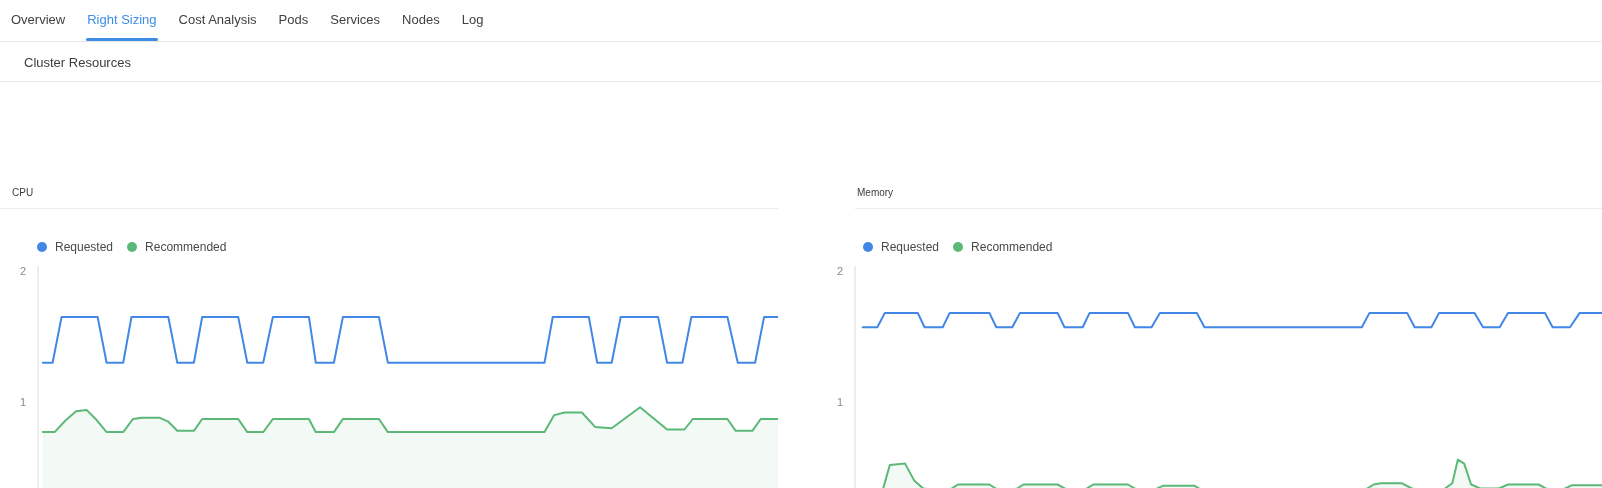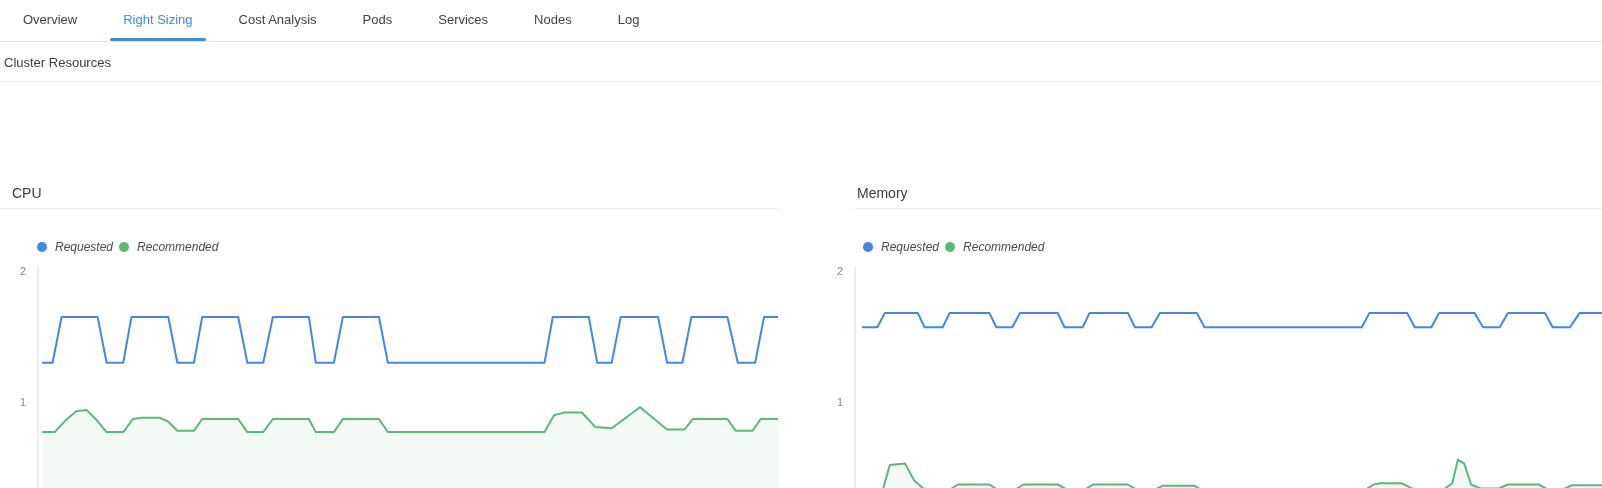--- a/index.html
+++ b/index.html
@@ -2,43 +2,43 @@
 <html><head>
 <meta charset="utf-8">
 <style>
   html,body{margin:0;padding:0;background:#fff;}
   body{width:1602px;height:488px;overflow:hidden;
        font-family:"Liberation Sans","DejaVu Sans",sans-serif;color:#3c3c3c;}
   .page{position:relative;width:1602px;height:488px;background:#fff;}
 
   
   .tabbar{display:flex;align-items:stretch;height:41px;border-bottom:1px solid #e7e7e7;background:#fff;}
-  .tab{position:relative;padding:0 23px;line-height:40px;font-size:13px;color:#414141;
+  .tab{position:relative;padding:0 11px;line-height:40px;font-size:13px;color:#414141;
        cursor:pointer;white-space:nowrap;text-align:center;}
   .tab.active{color:#3d8de4;}
   .tab.active .tab-underline{position:absolute;left:10px;right:10px;bottom:0;height:3px;
        background:#3d8de4;border-radius:2px;}
 
   
-  .section-header{height:39px;line-height:42px;padding-left:4px;font-size:13px;color:#3c3c3c;
+  .section-header{height:39px;line-height:42px;padding-left:24px;font-size:13px;color:#3c3c3c;
        border-bottom:1px solid #ebebeb;background:#fff;}
 
   
   .charts{position:relative;width:1602px;height:407px;}
   .chart-card{position:absolute;top:0;height:407px;}
   #cpu-card{left:0;width:778px;}
   #mem-card{left:815px;width:787px;}
   .chart-title{position:absolute;top:100px;left:0;right:0;height:26px;line-height:22px;
-       font-size:14px;color:#3c3c3c;border-bottom:1px solid #ececec;}
+       font-size:10px;color:#3c3c3c;border-bottom:1px solid #ececec;}
   #cpu-card .chart-title{padding-left:12px;}
   #mem-card .chart-title{margin-left:40px;padding-left:2px;}
   .legend{position:absolute;top:152px;left:0;right:0;height:26px;display:flex;align-items:center;}
   #cpu-card .legend{padding-left:37px;}
   #mem-card .legend{padding-left:48px;}
-  .legend-item{display:flex;align-items:center;margin-right:6px;cursor:pointer;font-style:italic;}
+  .legend-item{display:flex;align-items:center;margin-right:14px;cursor:pointer;}
   .legend-dot{width:10px;height:10px;border-radius:50%;margin-right:8px;flex:0 0 auto;}
   .legend-label{font-size:12px;color:#4a4a4a;}
   .chart-svg{position:absolute;top:178px;left:0;}
 </style>
 </head>
 <body>
 
 <div class="page">
 
   <div class="tabbar" id="tabbar">

